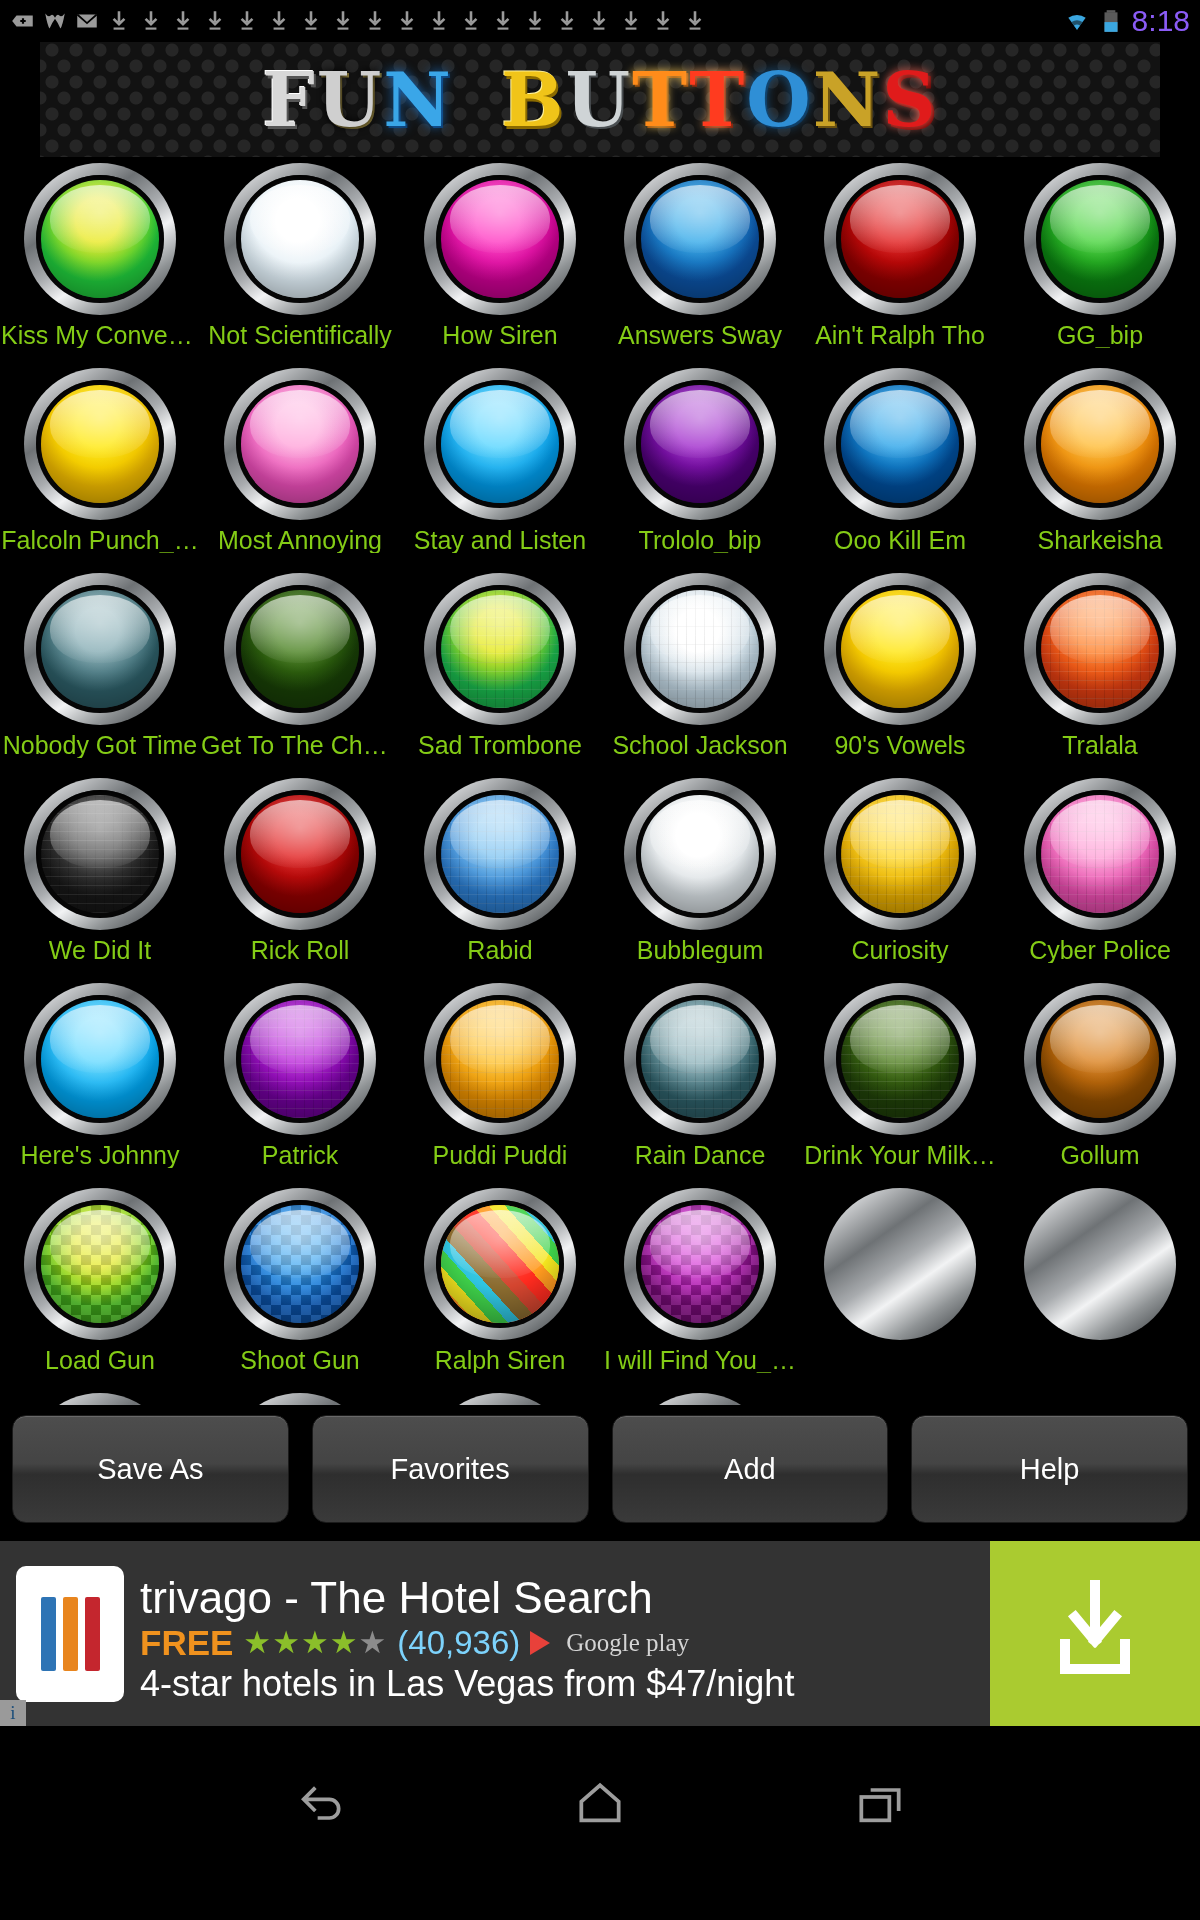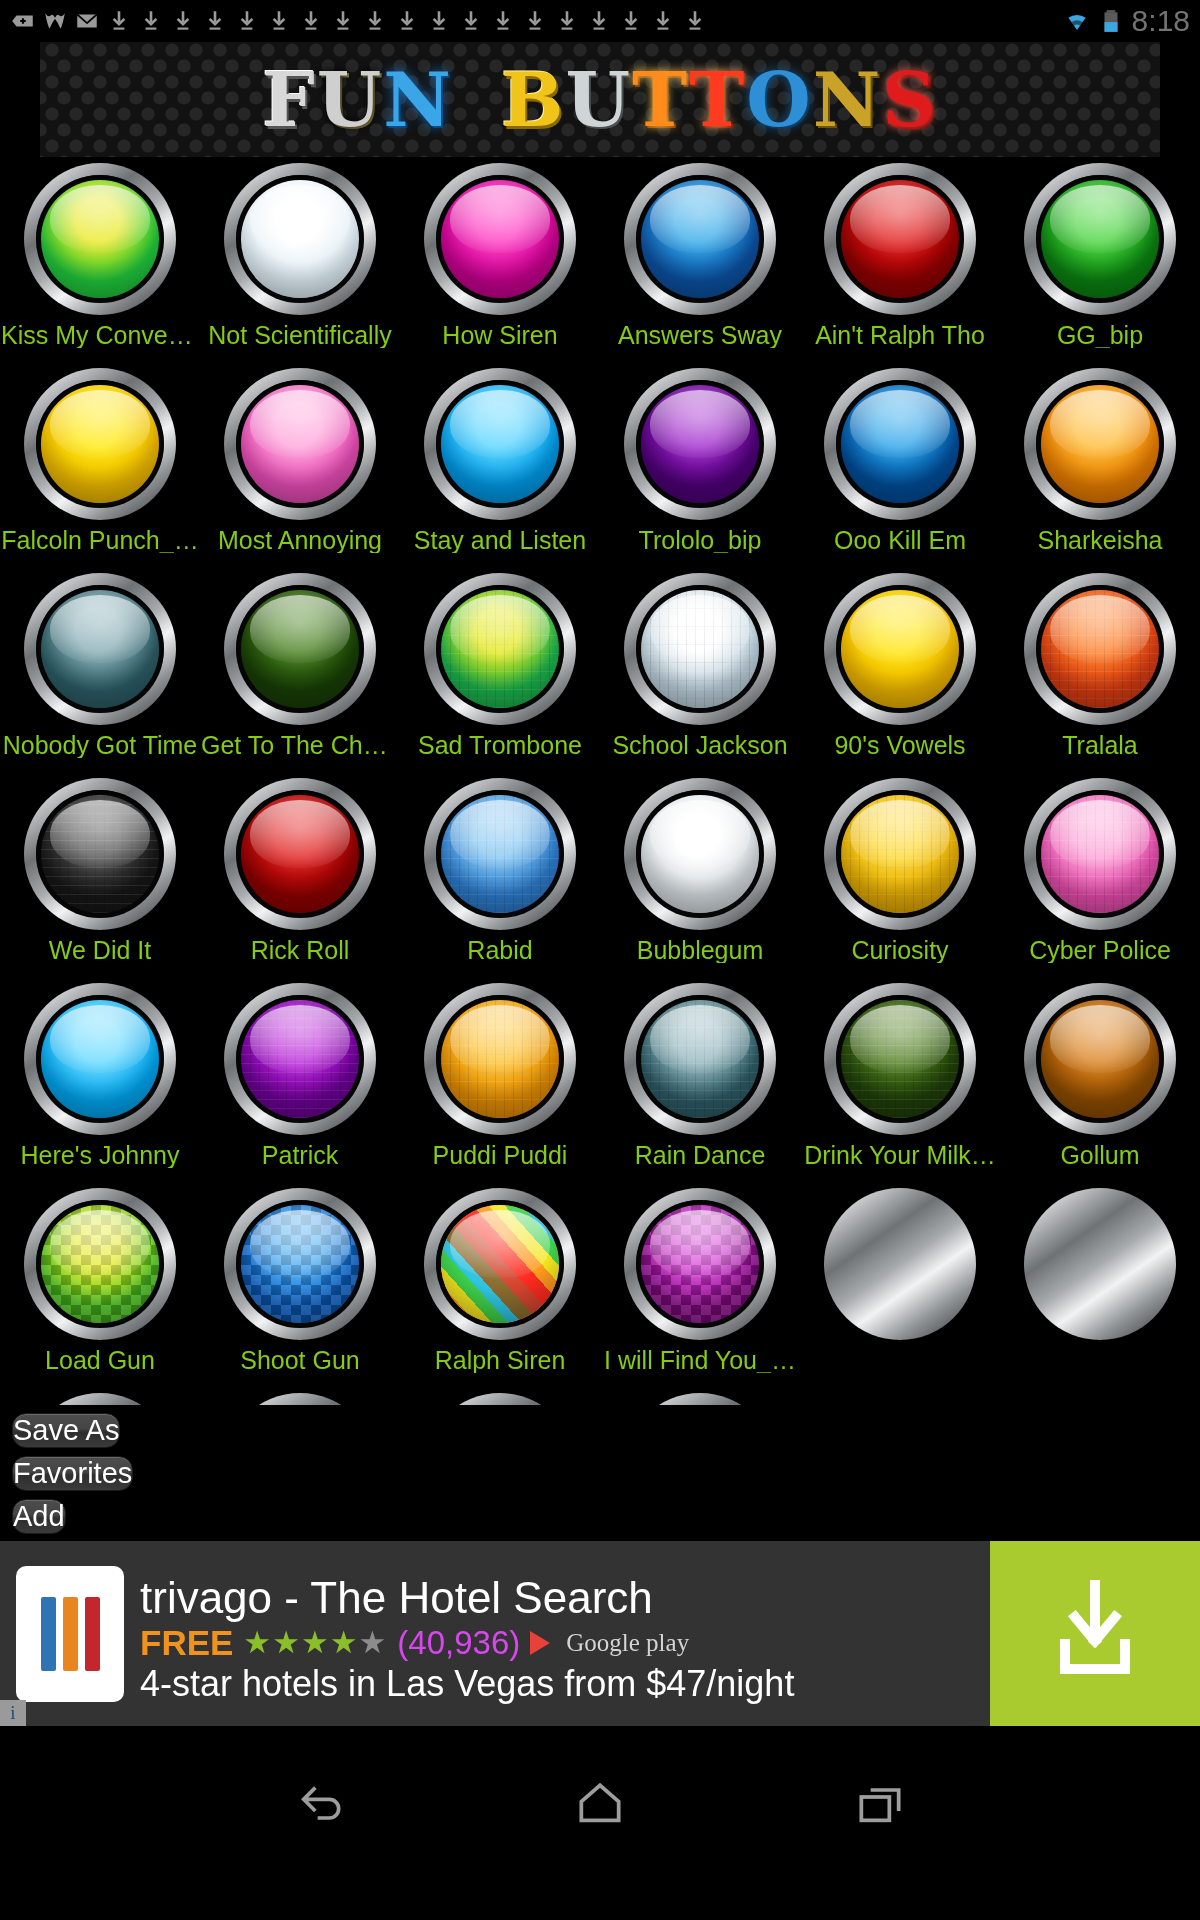--- a/index.html
+++ b/index.html
@@ -12,21 +12,21 @@
 
   
   #status-bar {
     position:relative; height:42px; background:#000;
     display:flex; align-items:center; padding:0 10px;
   }
   .sb-left { display:flex; align-items:center; gap:6px; flex:1 1 auto; overflow:hidden; }
   .sb-ico { width:26px; height:26px; display:block; flex:0 0 auto; }
   .sb-right { display:flex; align-items:center; gap:8px; flex:0 0 auto; }
   .sb-time {
-    color:#737373; font-size:30px; letter-spacing:0px; line-height:1;
+    color:#8b5cf6; font-size:30px; letter-spacing:0px; line-height:1;
     font-family:"Liberation Sans", sans-serif;
   }
 
   
   #title-banner {
     position:relative; height:115px; margin:0 40px;
     background:#121212;
     background-image:
       radial-gradient(circle at 12px 8px, #262626 0 6px, transparent 7px),
       radial-gradient(circle at 0px 24px, #262626 0 6px, transparent 7px),
@@ -98,22 +98,22 @@
     pointer-events:none;
   }
   .cell-label {
     margin-top:7px; color:#84cc16; font-size:25px; line-height:1.05;
     white-space:nowrap; overflow:hidden; text-overflow:ellipsis;
     max-width:198px; text-align:center;
   }
 
   
   #action-bar {
-    height:128px; background:#000; display:flex; align-items:flex-start;
-    gap:8px; padding:8px 12px;flex-direction:column;
+    height:128px; background:#000; display:flex; align-items:center;
+    gap:23px; padding:8px 12px;
   }
   .act-btn {
     flex:1 1 0; height:108px; border-radius:14px;
     background:linear-gradient(to bottom,#4d4d4d 0%,#444 45%,#2e2e2e 55%,#3a3a3a 100%);
     border:1px solid #1b1b1b;
     color:#fff; font-size:29px;
     display:flex; align-items:center; justify-content:center;
     box-shadow:inset 0 1px 0 rgba(255,255,255,.16);
     cursor:pointer;
   }
@@ -129,21 +129,21 @@
     display:flex; align-items:center; justify-content:center; gap:7px;
   }
   #ad-icon i { display:block; width:15px; height:74px; border-radius:2px; }
   #ad-body { flex:1 1 auto; padding:10px 0 0 0; display:flex; flex-direction:column;
              justify-content:center; gap:2px; }
   #ad-title { color:#fff; font-size:44px; line-height:1.05; }
   #ad-meta { display:flex; align-items:center; gap:10px; }
   .ad-free { color:#f0921e; font-size:35px; font-weight:bold; }
   .ad-stars { font-size:31px; letter-spacing:1px; color:#8bbf2a; }
   .ad-stars .off { color:#8c8c8c; }
-  .ad-count { color:#d946ef; font-size:33px; }
+  .ad-count { color:#7dd3fc; font-size:33px; }
   .ad-gp { display:flex; align-items:center; gap:16px; }
   .gp-tri { width:0;height:0;border-top:12px solid transparent;border-bottom:12px solid transparent;border-left:20px solid #e8413a;}
   .ad-gp-text { color:#d4d4d4; font-size:25px; font-family:"Liberation Serif", serif; }
   #ad-sub { color:#fff; font-size:36px; line-height:1.05; }
   #ad-cta { width:210px; background:#aacb30; display:flex; align-items:center;
             justify-content:center; flex:0 0 auto; cursor:pointer; }
   #ad-info {
     position:absolute; left:0; bottom:0; width:26px; height:26px;
     background:#9a9a9a; color:#1b4d7a; font-size:19px;
     display:flex; align-items:center; justify-content:center; font-family:"Liberation Serif",serif;

